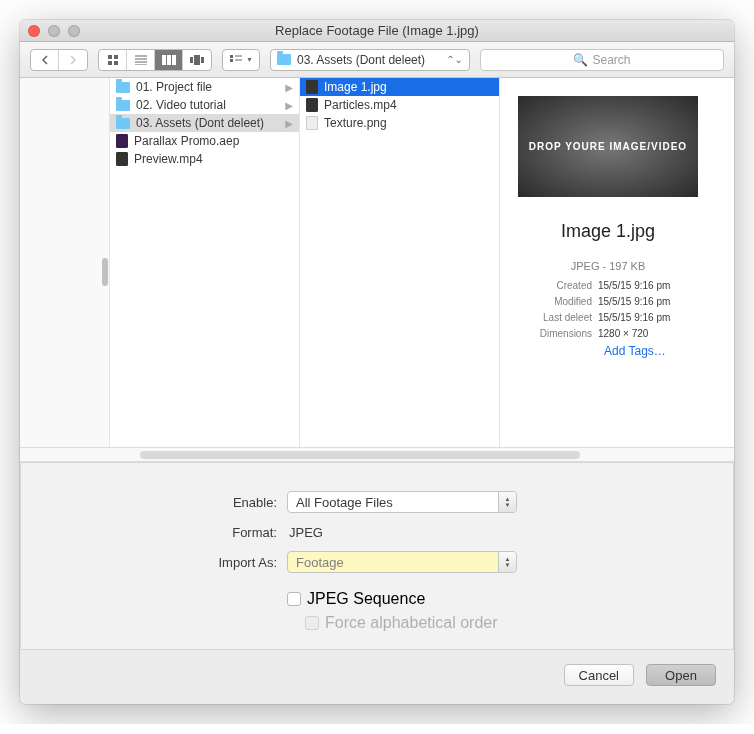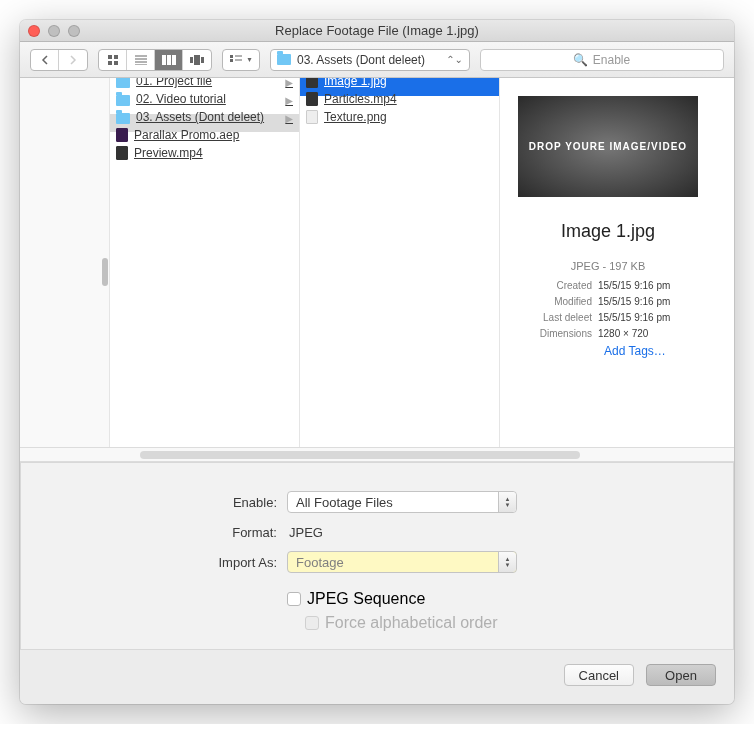--- a/index.html
+++ b/index.html
@@ -25,21 +25,21 @@
 .path-caret { margin-left: auto; font-size: 10px; color: #666; }
 .searchbox { flex: 1; height: 22px; border: 1px solid #c8c8c8; border-radius: 4px; background: #fff; display: flex; align-items: center; justify-content: center; gap: 4px; color: #9a9a9a; font-size: 12px; }
 .mag { font-size: 12px; }
 
 .browser { display: flex; height: 370px; background: #fff; border-bottom: 1px solid #dcdcdc; position: relative; }
 .leftgutter { width: 90px; background: #f9f9f9; border-right: 1px solid #e5e5e5; position: relative; }
 .scrollthumb { position: absolute; right: 1px; top: 180px; width: 6px; height: 28px; background: #c0c0c0; border-radius: 3px; }
 .col { border-right: 1px solid #e5e5e5; overflow: hidden; }
 .col1 { width: 190px; }
 .col2 { width: 200px; }
-.row { display: flex; align-items: flex-end; height: 18px; padding: 8px 6px; gap: 6px; font-size: 12px; color: #3a3a3a; white-space: nowrap; text-decoration: underline; }
+.row { display: flex; align-items: center; height: 18px; padding: 8px 6px; gap: 6px; font-size: 12px; color: #3a3a3a; white-space: nowrap; }
 .row .arrow { margin-left: auto; font-size: 10px; color: #aaa; }
 .row.selgray { background: #dcdcdc; }
 .row.selblue { background: #1a6fe8; color: #fff; }
 .file-ic { width: 12px; height: 14px; background: #fff; border: 1px solid #bbb; border-radius: 1px; font-size: 7px; text-align: center; line-height: 12px; color: #888; }
 .file-ic.mov { background: #333; border-color: #333; color: #333; }
 .file-ic.png { background: #eee; border-color: #ccc; }
 .file-ic.aep { background: #3a1d4f; border-color: #3a1d4f; }
 .file-ic.jpg { background: #333; border-color: #333; }
 
 .preview { flex: 1; padding: 18px 18px 0 18px; display: flex; flex-direction: column; }
@@ -144,21 +144,21 @@
         <span style="font-size:8px;margin-left:3px;color:#666">▾</span>
       </div>
     </div>
     <div class="pathbtn">
       <span class="folder-ic"></span>
       <span>03. Assets (Dont deleet)</span>
       <span class="path-caret">⌃⌄</span>
     </div>
     <div class="searchbox">
       <span class="mag">🔍</span>
-      <span>Enable</span>
+      <span>Search</span>
     </div>
   </div>
 
   <div class="browser">
     <div class="leftgutter">
       <div class="scrollthumb"></div>
     </div>
 
     <div class="col col1" id="col1">
         <div class="row">

